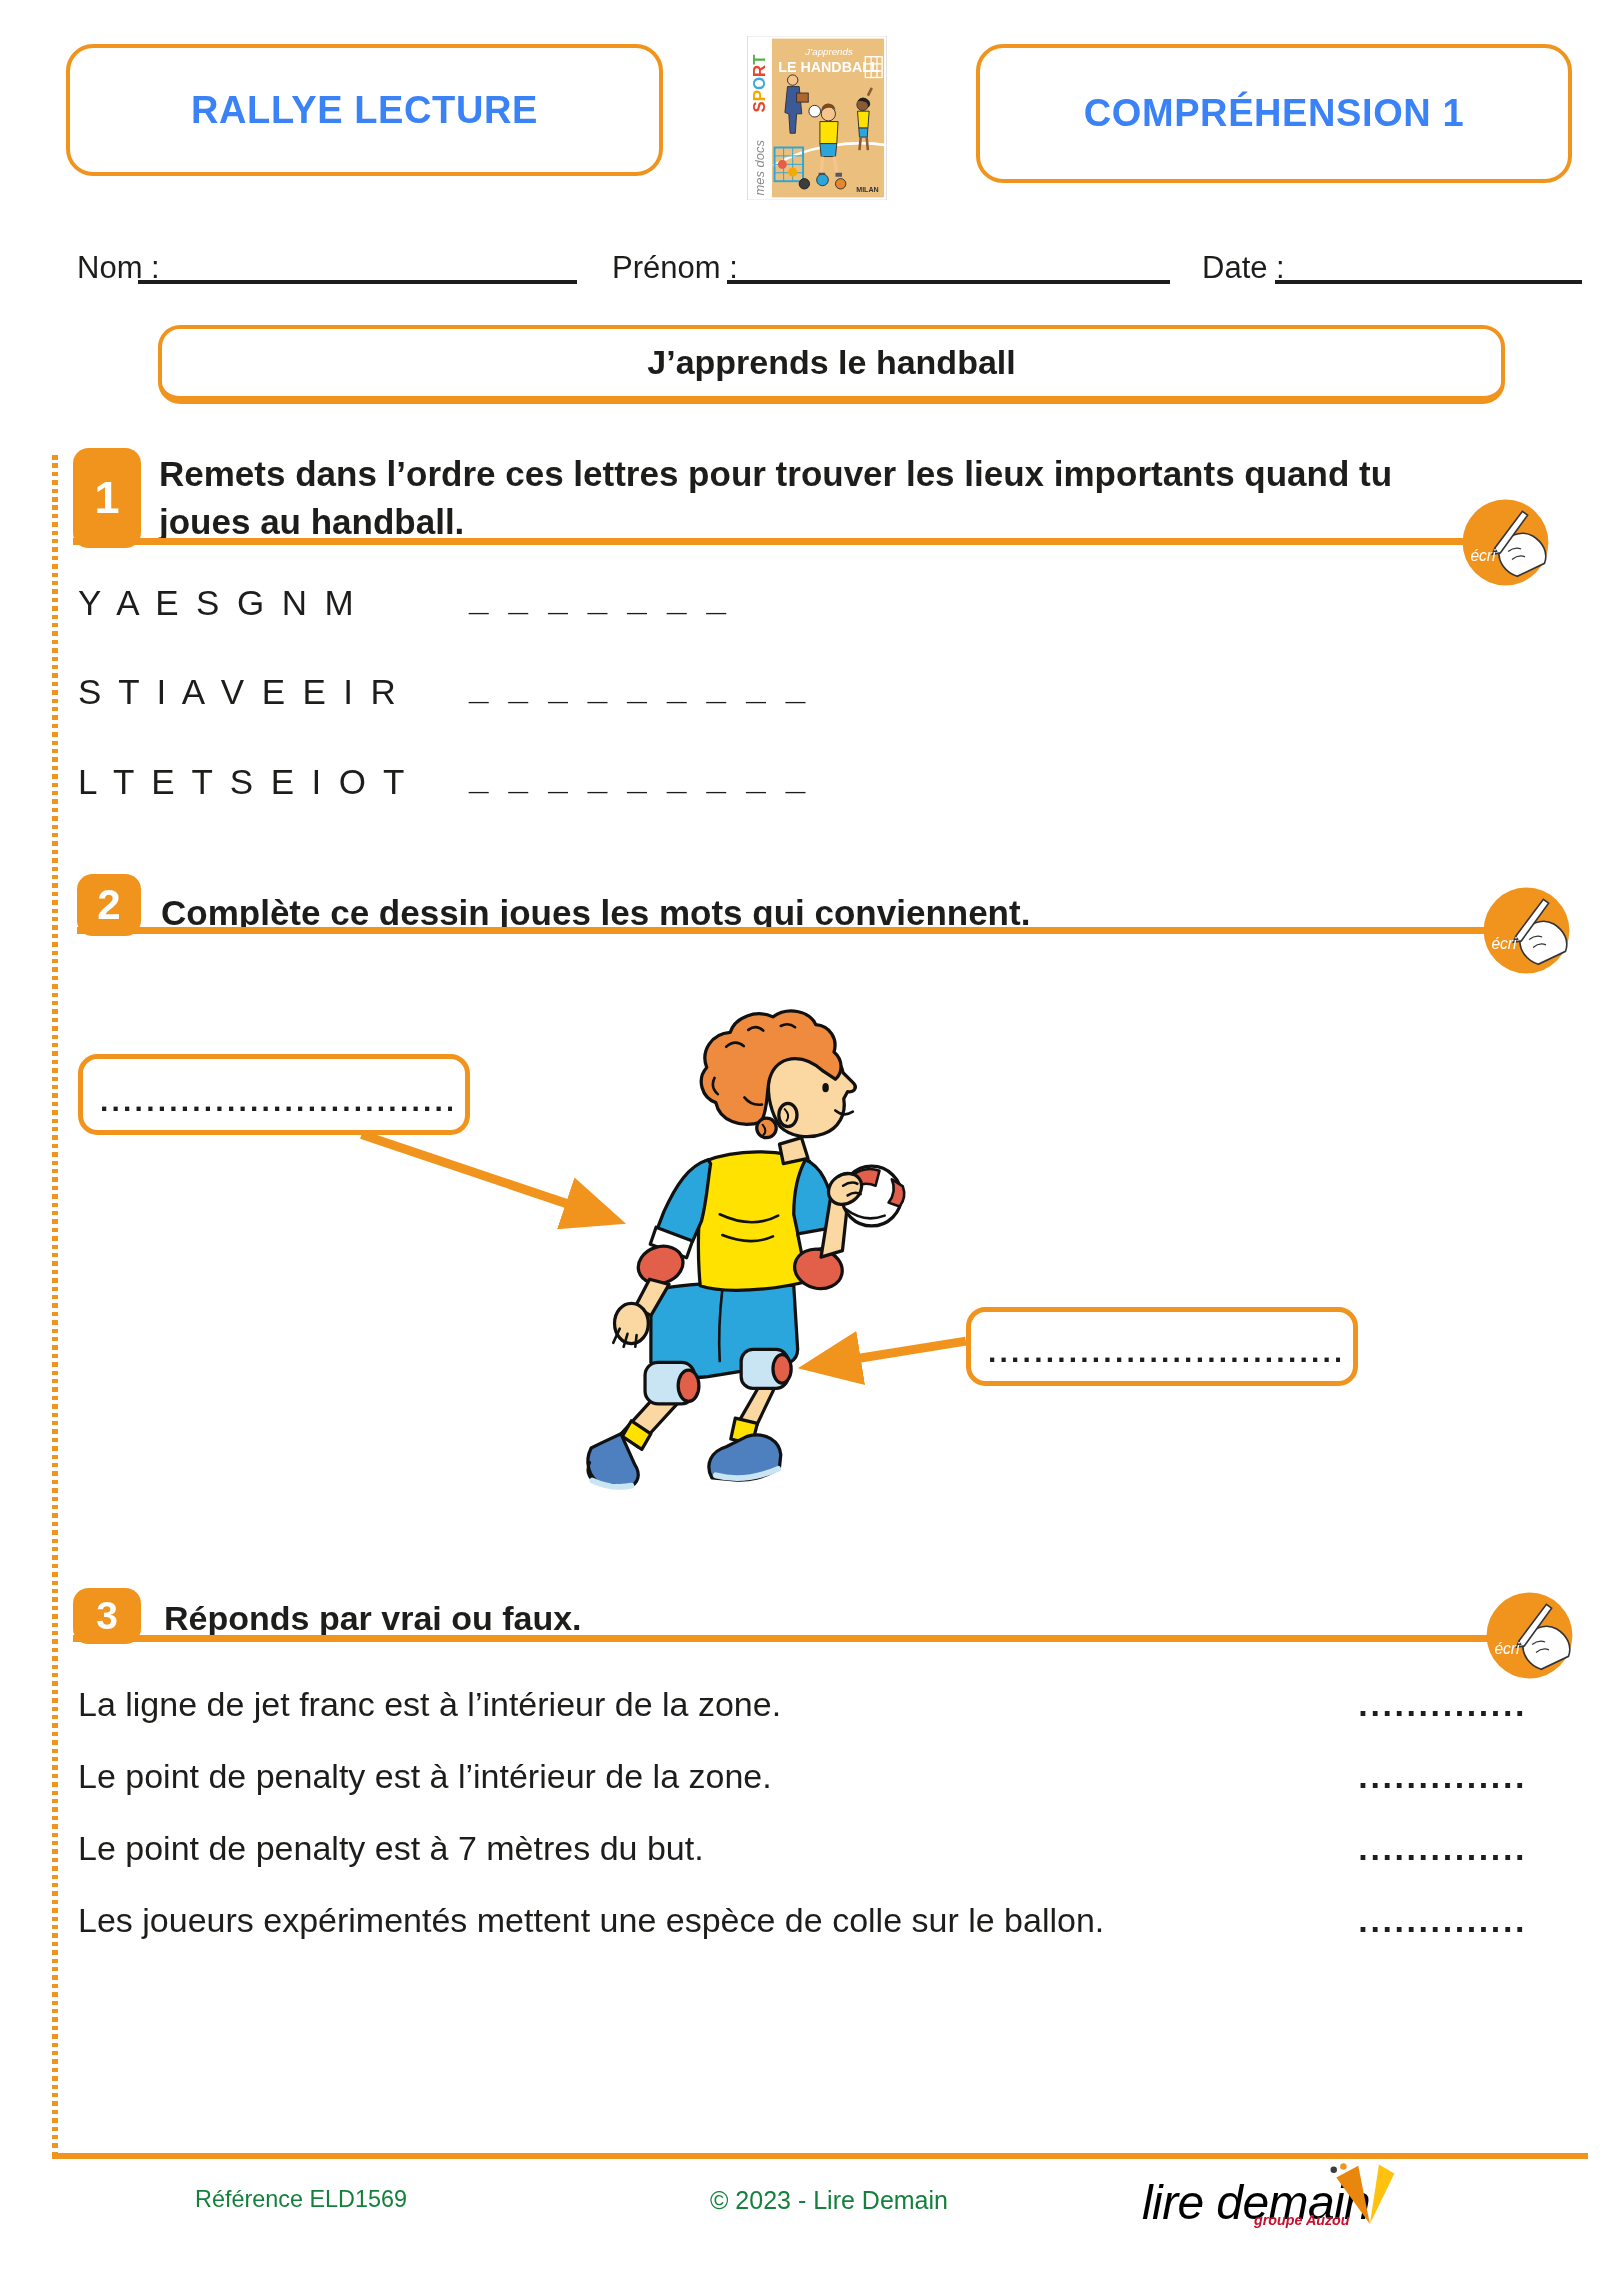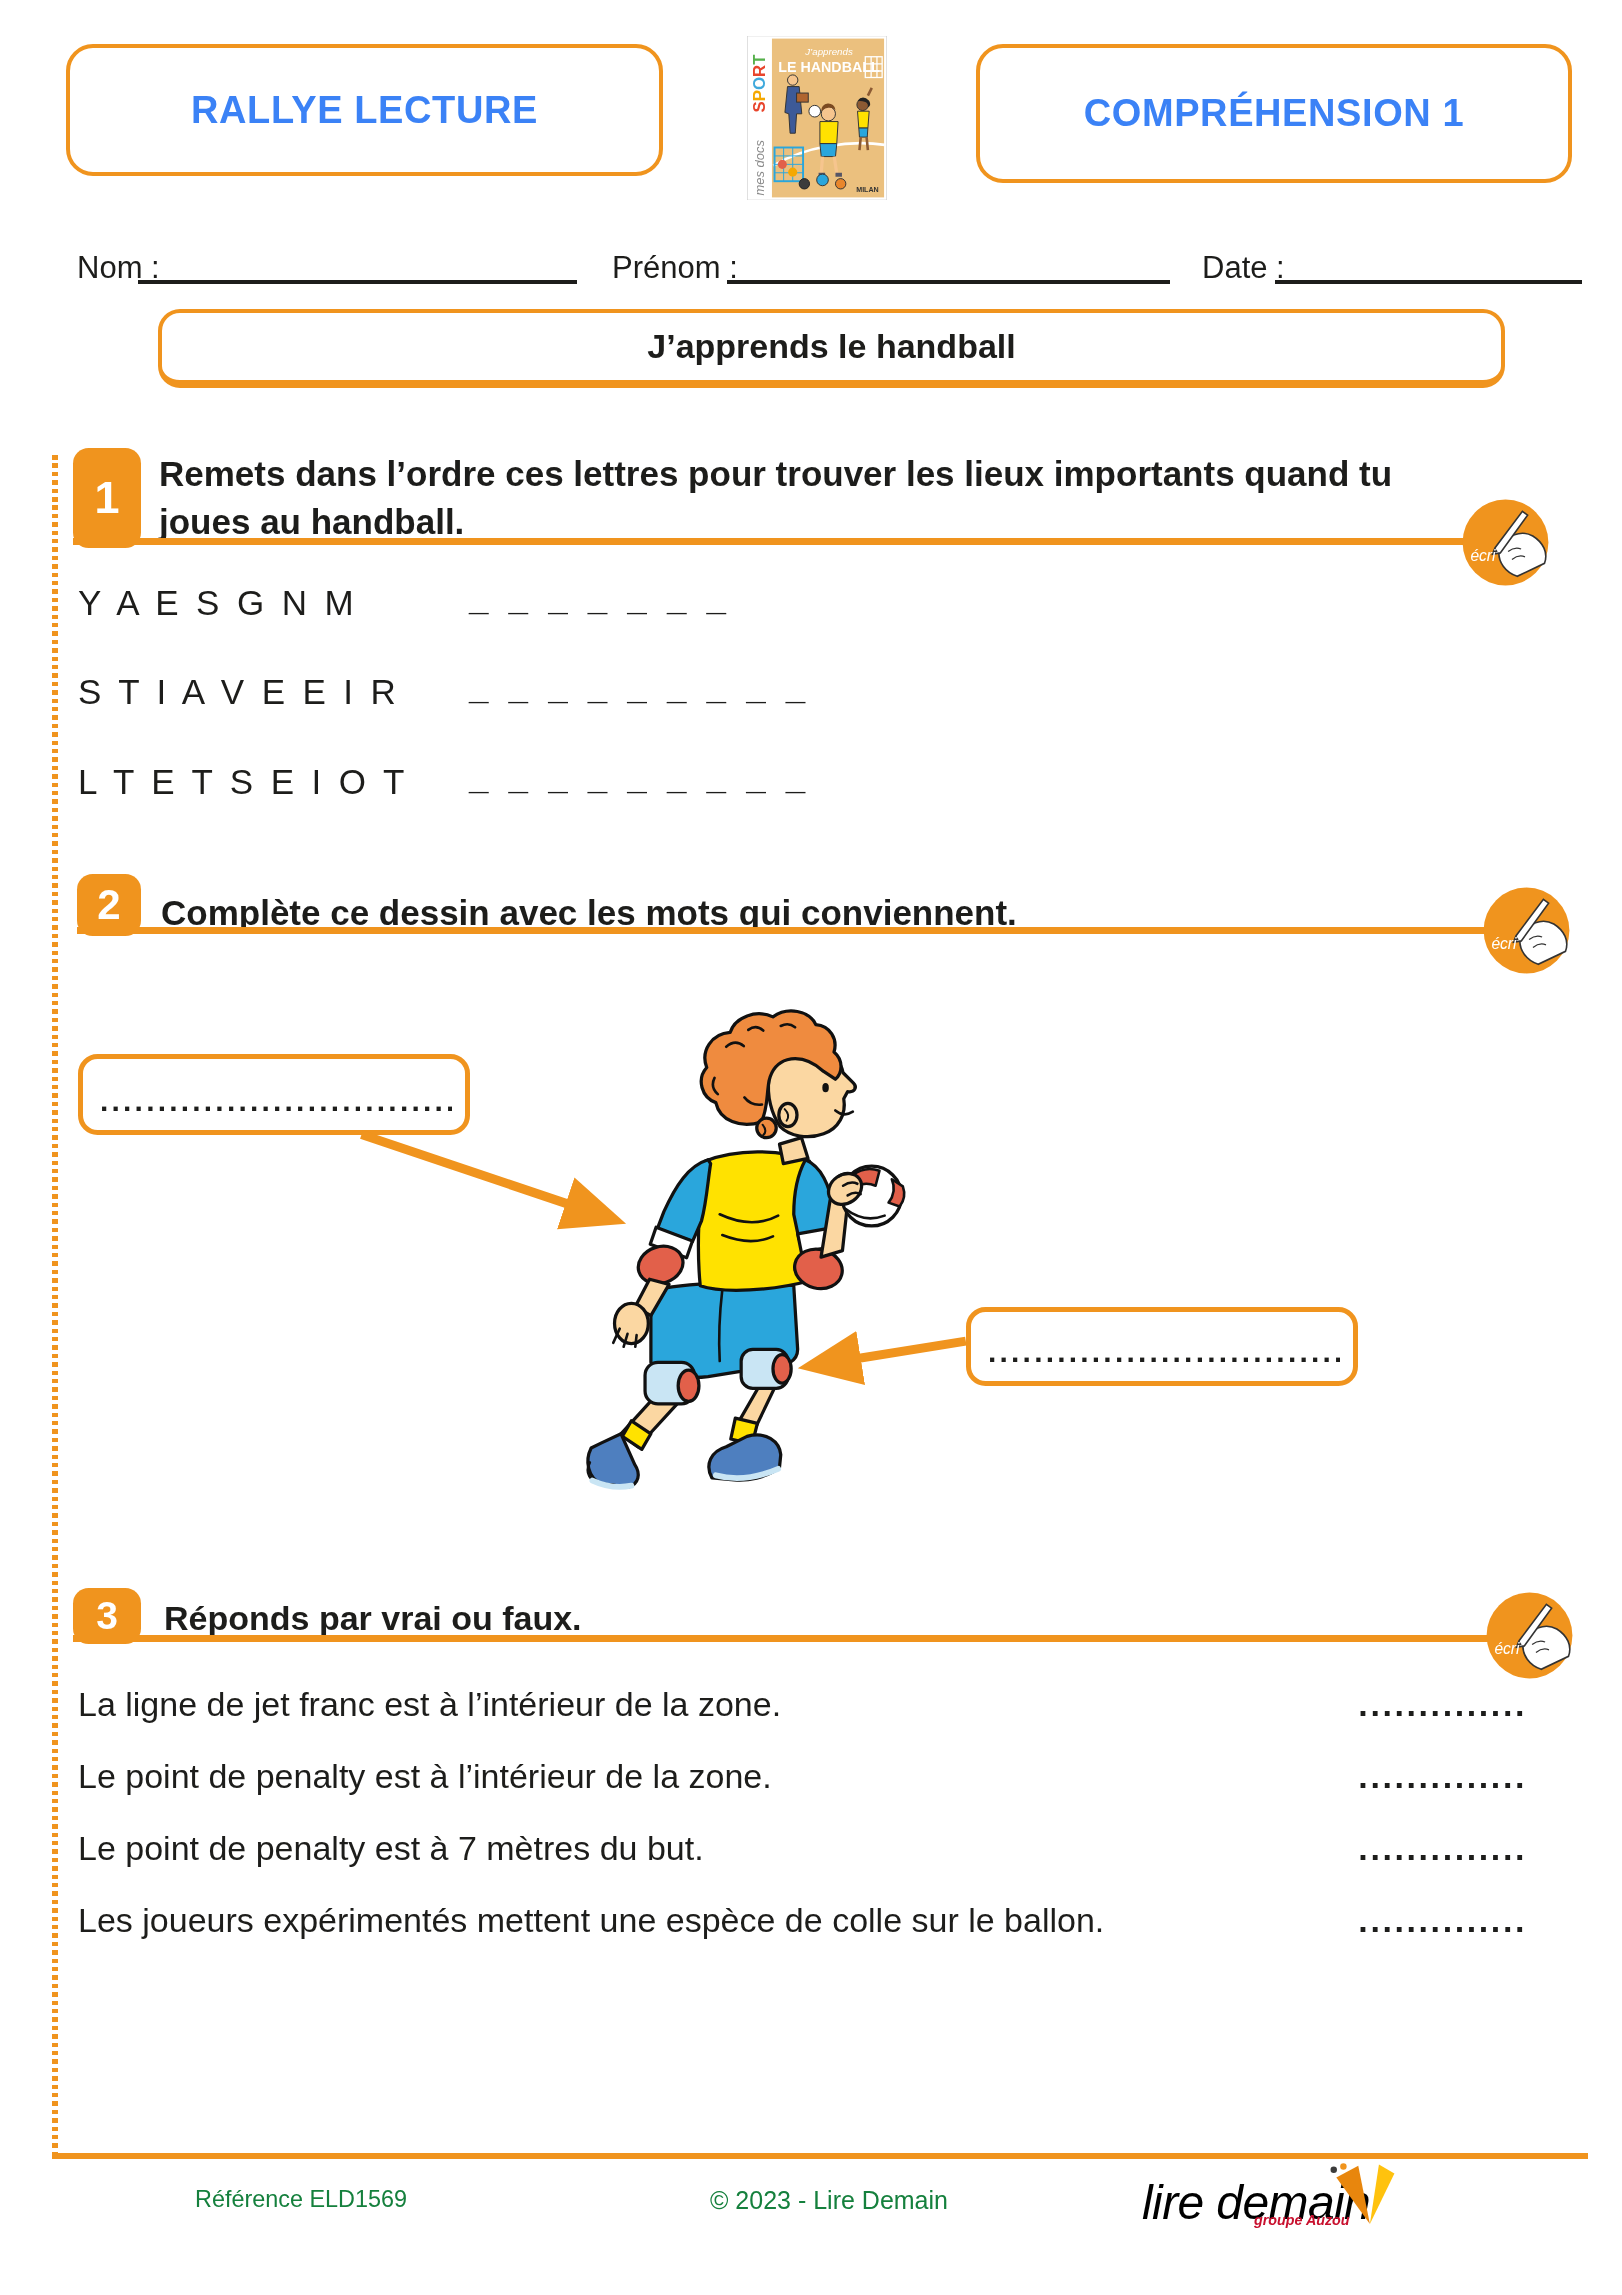--- a/index.html
+++ b/index.html
@@ -125,21 +125,21 @@
     <span>COMPRÉHENSION 1</span>
   </div>
 
   <span class="abs field-label" style="left:77px; top:250px;">Nom :</span>
   <div class="abs field-line" style="left:138px; top:280px; width:439px;"></div>
   <span class="abs field-label" style="left:612px; top:250px;">Prénom :</span>
   <div class="abs field-line" style="left:727px; top:280px; width:443px;"></div>
   <span class="abs field-label" style="left:1202px; top:250px;">Date :</span>
   <div class="abs field-line" style="left:1275px; top:280px; width:307px;"></div>
 
-  <div class="abs title-box" style="left:158px; top:309px; width:1347px; height:79px;">
+  <div class="abs title-box" style="left:158px; top:325px; width:1347px; height:79px;">
     <span>J’apprends le handball</span>
   </div>
 
   <div class="abs stitch" style="left:52px; top:455px; height:1699px;"></div>
 
   <div class="abs badge" style="left:73px; top:448px; width:68px; height:100px; font-size:45px;">
     <span>1</span>
   </div>
   <div class="abs sec-heading" style="left:159px; top:450px; width:1274px;">Remets dans l’ordre ces lettres pour trouver les lieux importants quand tu joues au handball.</div>
   <div class="abs bar" style="left:73px; top:538px; width:1394px;"></div>
@@ -167,21 +167,21 @@
   <div class="abs" style="left:78px; top:762px;">
     <span class="letters">L T E T S E I O T</span>
   </div>
   <div class="abs" style="left:469px; top:757px;">
     <span class="blank">_ _ _ _ _ _ _ _ _</span>
   </div>
 
   <div class="abs badge" style="left:77px; top:874px; width:64px; height:62px; font-size:42px;">
     <span>2</span>
   </div>
-  <div class="abs sec-heading" style="left:161px; top:889px; width:1300px;">Complète ce dessin avec les mots qui conviennent.</div>
+  <div class="abs sec-heading" style="left:161px; top:889px; width:1300px;">Complète ce dessin joues les mots qui conviennent.</div>
   <div class="abs bar" style="left:77px; top:927px; width:1412px;"></div>
   <svg class="abs" style="left:1481px; top:885px;" width="91" height="91" viewBox="0 0 140 140">
     <circle cx="70" cy="70" r="66" fill="#F0941E"></circle>
     <path d="M60,82 C72,58 94,50 112,60 C128,70 136,86 130,102 L88,122 C70,116 58,100 60,82 Z" fill="#ffffff" stroke="#333" stroke-width="2.5"></path>
     <path d="M96,22 L104,28 L62,86 L50,88 L54,78 Z" fill="#ffffff" stroke="#333" stroke-width="2.5"></path>
     <path d="M54,78 L50,88 L58,84 Z" fill="#333"></path>
     <path d="M74,84 q10,-8 20,-4 M80,96 q10,-8 20,-4" fill="none" stroke="#333" stroke-width="2"></path>
     <text x="16" y="98" font-size="24" font-style="italic" fill="#ffffff">écri</text>
   </svg>
 

